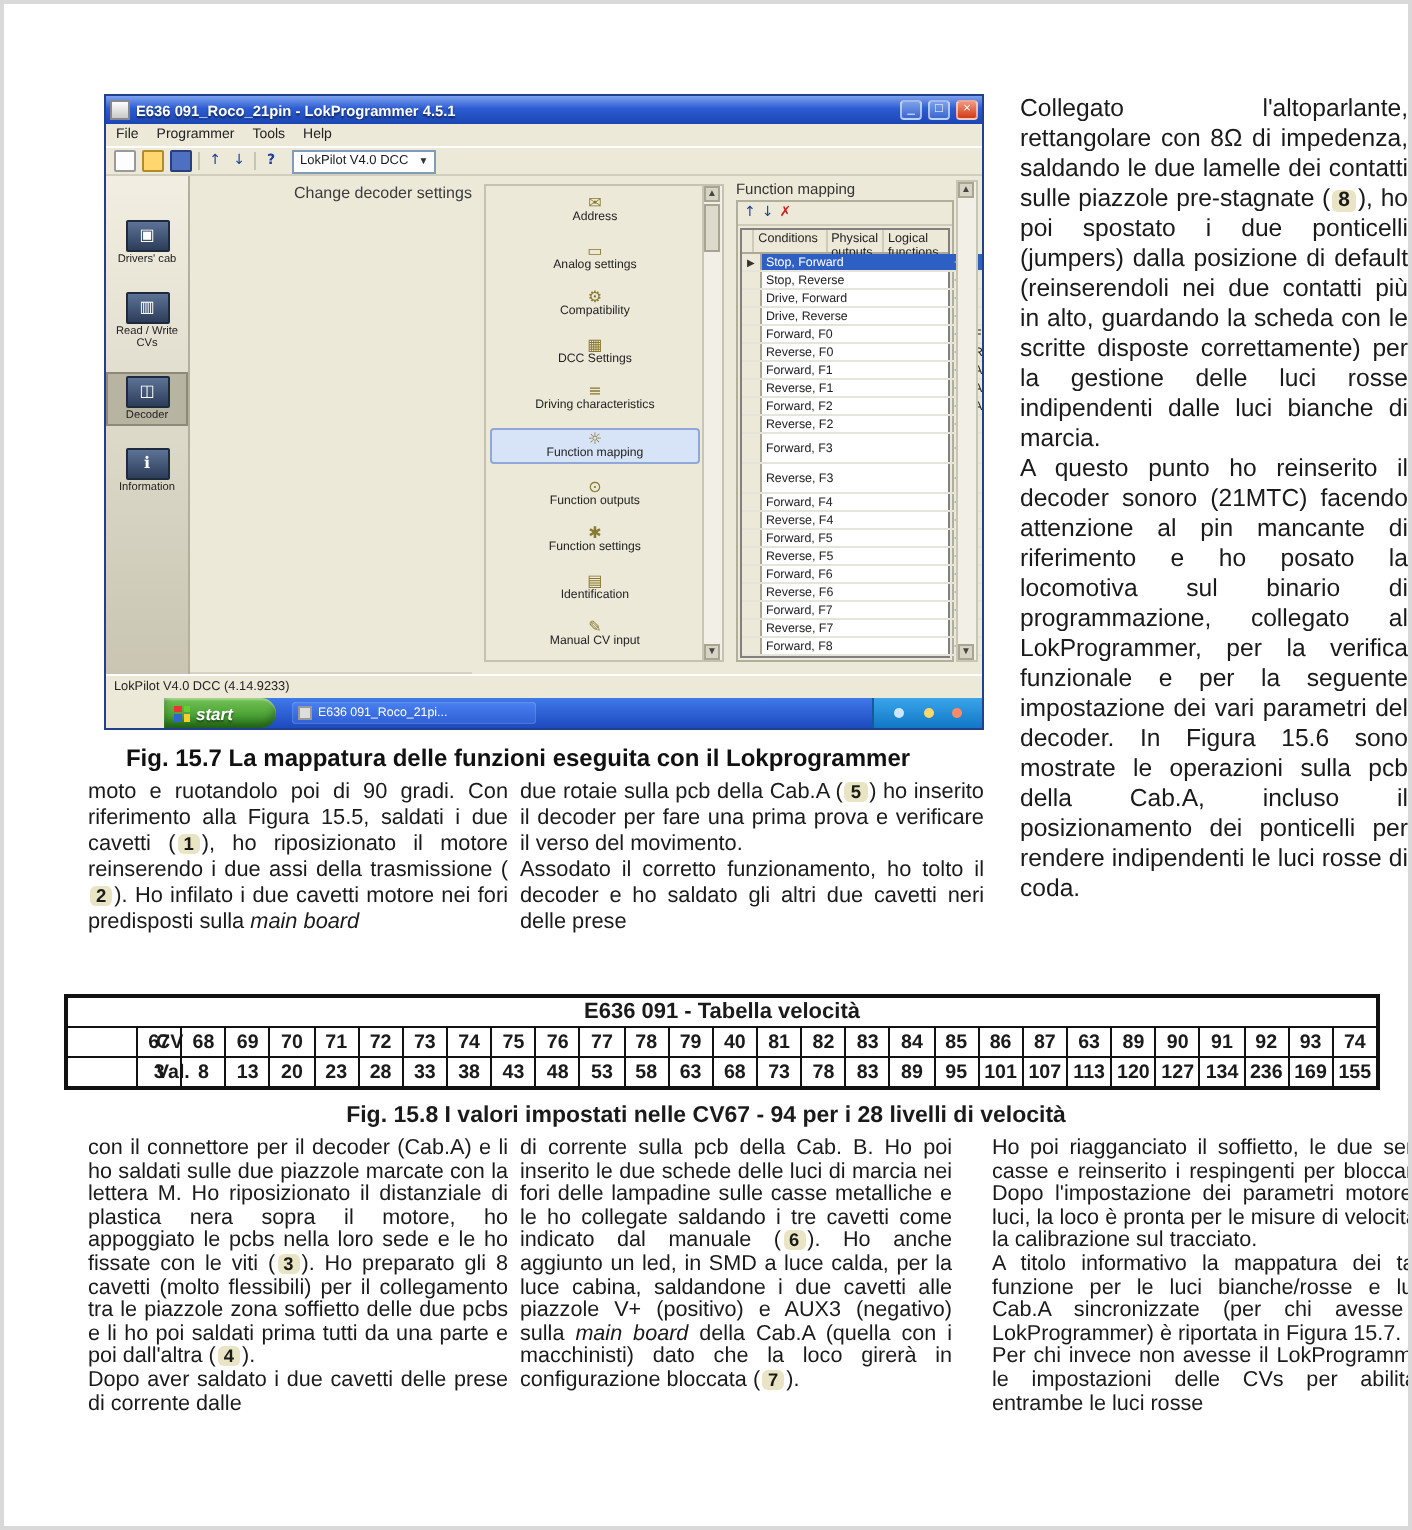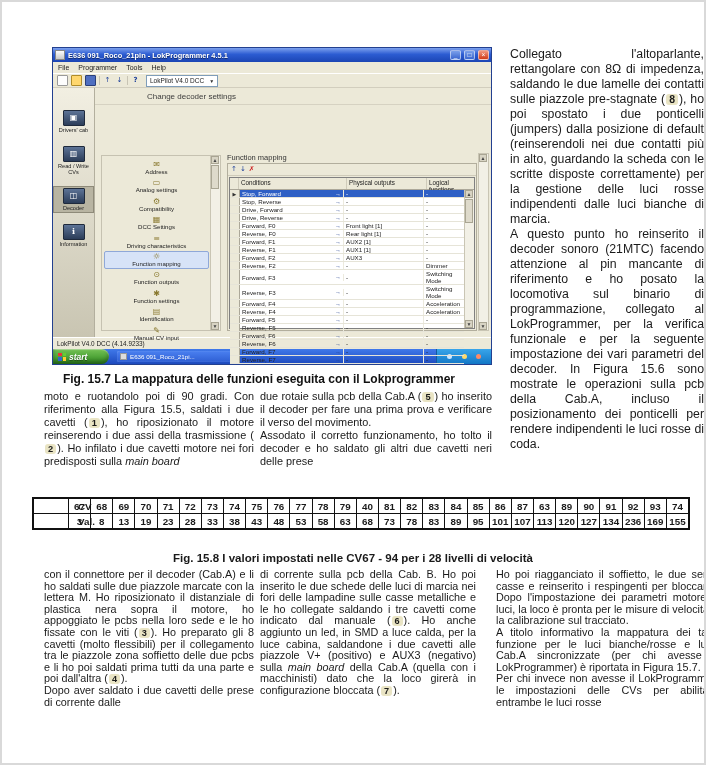--- a/index.html
+++ b/index.html
@@ -60,21 +60,21 @@
 
   .win-body{flex:1;display:flex;min-height:0;}
   .sidebar{width:42px;flex:none;background:linear-gradient(180deg,#f2efe2,#c9c5b2);border-right:1px solid #b3af9e;
            display:flex;flex-direction:column;align-items:center;padding-top:20px;gap:9px;box-sizing:border-box;}
   .sb-item{width:100%;display:flex;flex-direction:column;align-items:center;gap:1px;padding:2px 0;box-sizing:border-box;}
   .sb-item.active{background:#b8b4a2;box-shadow:inset 0 0 0 1px #8e8a79;}
   .sb-icon{width:20px;height:14px;background:linear-gradient(#5d7396,#2c3d59);color:#fff;font-size:8px;line-height:14px;
            text-align:center;border:1px solid #1f2a3c;border-radius:1px;font-family:"DejaVu Sans",sans-serif;}
   .sb-label{font-size:5.6px;line-height:6px;text-align:center;color:#222;}
 
-  .main-area{flex:1;display:flex;flex-direction:column;min-width:0;gap:46px;}
+  .main-area{flex:1;display:flex;flex-direction:row;min-width:0;}
   .main-header{flex:none;font-size:8px;color:#3c3c3c;padding:4px 0 3px 52px;border-bottom:1px solid #d6d2c2;}
   .main-content{flex:1;position:relative;min-height:0;}
 
   .nav-panel{position:absolute;left:6px;top:4px;bottom:6px;width:118px;border:1px solid #c6c2b1;background:#ece9d8;}
   .nav-items{position:absolute;left:1px;right:10px;top:1px;bottom:1px;display:flex;flex-direction:column;
              justify-content:space-between;padding:2px 1px;}
   .nav-item{display:flex;flex-direction:column;align-items:center;padding:1px 0;border:1px solid transparent;border-radius:2px;}
   .nav-item.selected{background:#d7e3f7;border-color:#8fa8d8;}
   .nav-glyph{font-size:8px;line-height:8px;color:#8a7a30;font-family:"DejaVu Sans",sans-serif;}
   .nav-label{font-size:6.1px;line-height:6.4px;text-align:center;color:#222;}
@@ -105,21 +105,21 @@
   .fr-arrow{color:#23408f;font-size:6px;}
   .fr-po{width:80px;padding:0 2px;border-left:1px solid #eceade;box-sizing:border-box;}
   .fr-lf{flex:1;padding:0 2px;border-left:1px solid #eceade;box-sizing:border-box;}
   .fr.sel{background:#2e5fc5;color:#fff;}
   .fr.sel .fr-arrow{color:#fff;}
   .fm-scroll{width:9px;flex:none;position:relative;background:#f2f0e6;border-left:1px solid #c9c5b4;}
   .main-scroll{position:absolute;right:2px;top:2px;bottom:6px;width:9px;background:#f2f0e6;border:1px solid #c9c5b4;}
 
   .statusbar{height:11px;flex:none;background:#ece9d8;border-top:1px solid #fff;display:flex;align-items:center;
              padding:0 4px;font-size:6.4px;color:#222;}
-  .taskbar{height:15px;flex:none;background:linear-gradient(180deg,#4079ea,#1d4abe);display:flex;align-items:center;}
+  .taskbar{height:15px;flex:none;background:linear-gradient(180deg,#4079ea,#1d4abe);display:flex;align-items:center;margin-left:29px;}
   .start-btn{height:15px;width:56px;flex:none;background:linear-gradient(180deg,#74c255,#2f8b1f);
              border-radius:0 8px 8px 0;display:flex;align-items:center;gap:3px;padding-left:5px;box-sizing:border-box;
              box-shadow:inset 0 -3px 4px #0005, inset 0 1px 1px #fff6;}
   .start-label{color:#fff;font-weight:bold;font-style:italic;font-size:8.5px;text-shadow:0 1px 1px #0007;}
   .win-flag{width:8px;height:8px;display:grid;grid-template-columns:1fr 1fr;grid-template-rows:1fr 1fr;gap:1px;}
   .win-flag i{display:block;}
   .task-item{margin-left:8px;height:11px;width:122px;background:linear-gradient(#4a80f0,#2f5fd4);border-radius:2px;
              display:flex;align-items:center;gap:3px;padding:0 3px;box-sizing:border-box;box-shadow:inset 0 0 1px #fff7;}
   .task-icon{width:5px;height:5px;background:#ddd;border:1px solid #999;flex:none;}
   .task-label{color:#fff;font-size:6.2px;white-space:nowrap;overflow:hidden;}
@@ -501,20 +501,21 @@
     </div>
   <div class="mid-col1">
       <p class="bp">moto e ruotandolo poi di 90 gradi. Con riferimento alla Figura 15.5, saldati i due cavetti (<span class="nbadge">1</span>), ho riposizionato il motore reinserendo i due assi della trasmissione (<span class="nbadge">2</span>). Ho infilato i due cavetti motore nei fori predisposti sulla <i>main board</i></p>
     </div>
   <div class="mid-col2">
       <p class="bp">due rotaie sulla pcb della Cab.A (<span class="nbadge">5</span>) ho inserito il decoder per fare una prima prova e verificare il verso del movimento.</p>
       <p class="bp">Assodato il corretto funzionamento, ho tolto il decoder e ho saldato gli altri due cavetti neri delle prese</p>
     </div>
 
   <div class="speed-table">
+    <div class="st-title">E636 091 - Tabella velocità</div>
     <div class="st-row cv">
         <div class="st-cell">CV</div>
         <div class="st-cell">67</div>
         <div class="st-cell">68</div>
         <div class="st-cell">69</div>
         <div class="st-cell">70</div>
         <div class="st-cell">71</div>
         <div class="st-cell">72</div>
         <div class="st-cell">73</div>
         <div class="st-cell">74</div>
@@ -537,21 +538,21 @@
         <div class="st-cell">91</div>
         <div class="st-cell">92</div>
         <div class="st-cell">93</div>
         <div class="st-cell">74</div>
       </div>
     <div class="st-row val">
         <div class="st-cell">Val.</div>
         <div class="st-cell">3</div>
         <div class="st-cell">8</div>
         <div class="st-cell">13</div>
-        <div class="st-cell">19</div>
+        <div class="st-cell">20</div>
         <div class="st-cell">23</div>
         <div class="st-cell">28</div>
         <div class="st-cell">33</div>
         <div class="st-cell">38</div>
         <div class="st-cell">43</div>
         <div class="st-cell">48</div>
         <div class="st-cell">53</div>
         <div class="st-cell">58</div>
         <div class="st-cell">63</div>
         <div class="st-cell">68</div>

